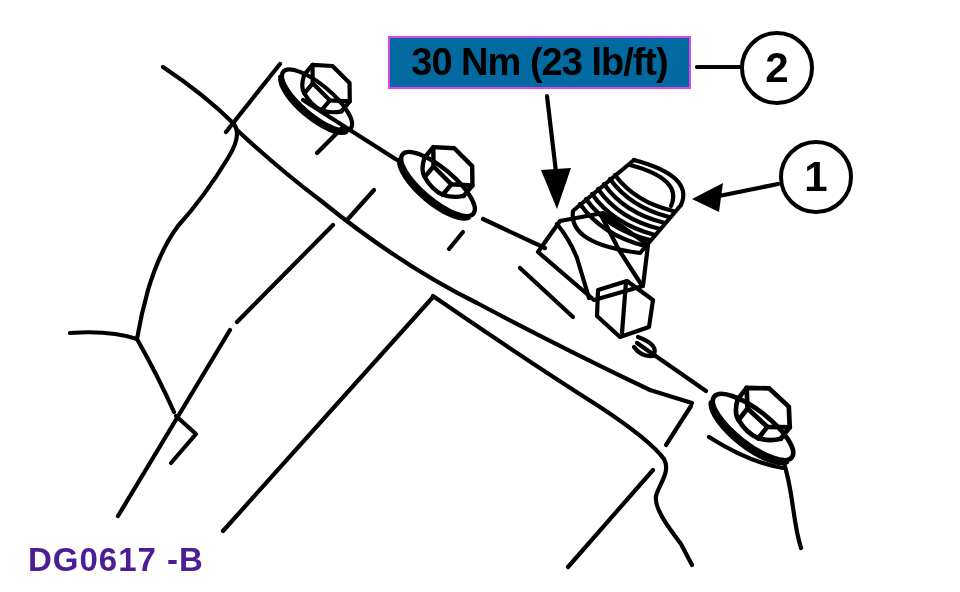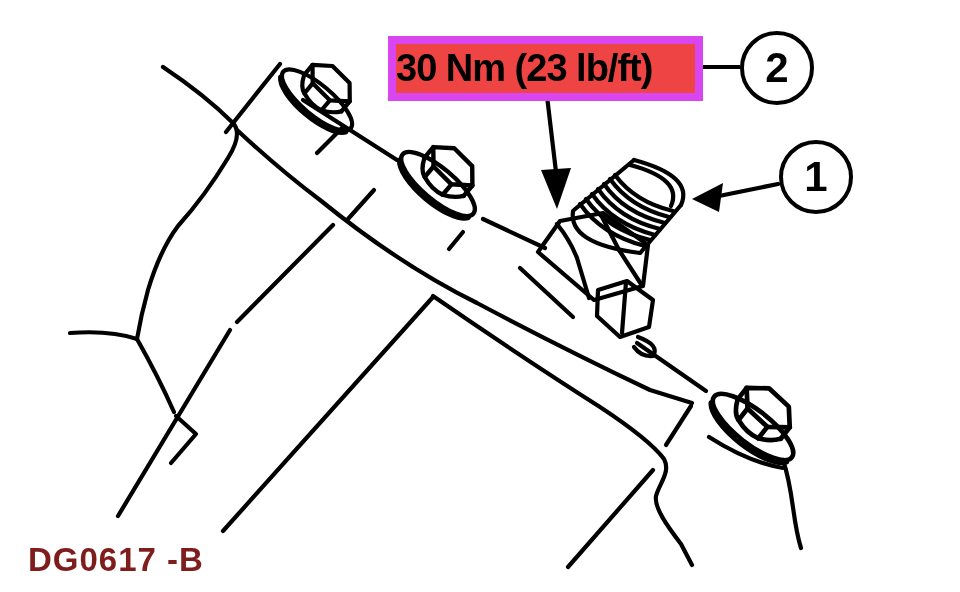--- a/index.html
+++ b/index.html
@@ -8,42 +8,42 @@
     width:960px;height:592px;
     background:#ffffff;
     font-family:"Liberation Sans", sans-serif;
     overflow:hidden;
   }
   #art{position:absolute;left:0;top:0;}
   .torque-box{
     position:absolute;
     left:388px;top:36px;
     width:299px;height:49px;
-    border:8px solid #d946ef;
-    background:#ef4444;
-    display:flex;align-items:center;
+    border:2px solid #d946ef;
+    background:#0369a1;
+    display:flex;align-items:center;justify-content:center;
     font-size:38px;font-weight:bold;color:#000;
     letter-spacing:-1px;
     white-space:nowrap;
   }
   .callout-circle{
     position:absolute;
     width:66px;height:66px;
     border:4px solid #000;
     border-radius:50%;
     background:#fff;
     display:flex;align-items:center;justify-content:center;
     font-size:42px;font-weight:bold;color:#000;
   }
   #callout-2{left:740px;top:31px;}
   #callout-1{left:779px;top:140px;}
   .figure-id{
     position:absolute;
     left:28px;top:541px;
-    font-size:33px;font-weight:bold;color:#7f1d1d;
+    font-size:33px;font-weight:bold;color:#4c1d95;
     letter-spacing:1px;
     white-space:nowrap;
   }
 </style>
 </head>
 <body>
 
 <div id="canvas">
 
   <svg id="art" width="960" height="592" viewBox="0 0 960 592" fill="none" stroke="#000" stroke-width="4.2" stroke-linecap="round" stroke-linejoin="round">

